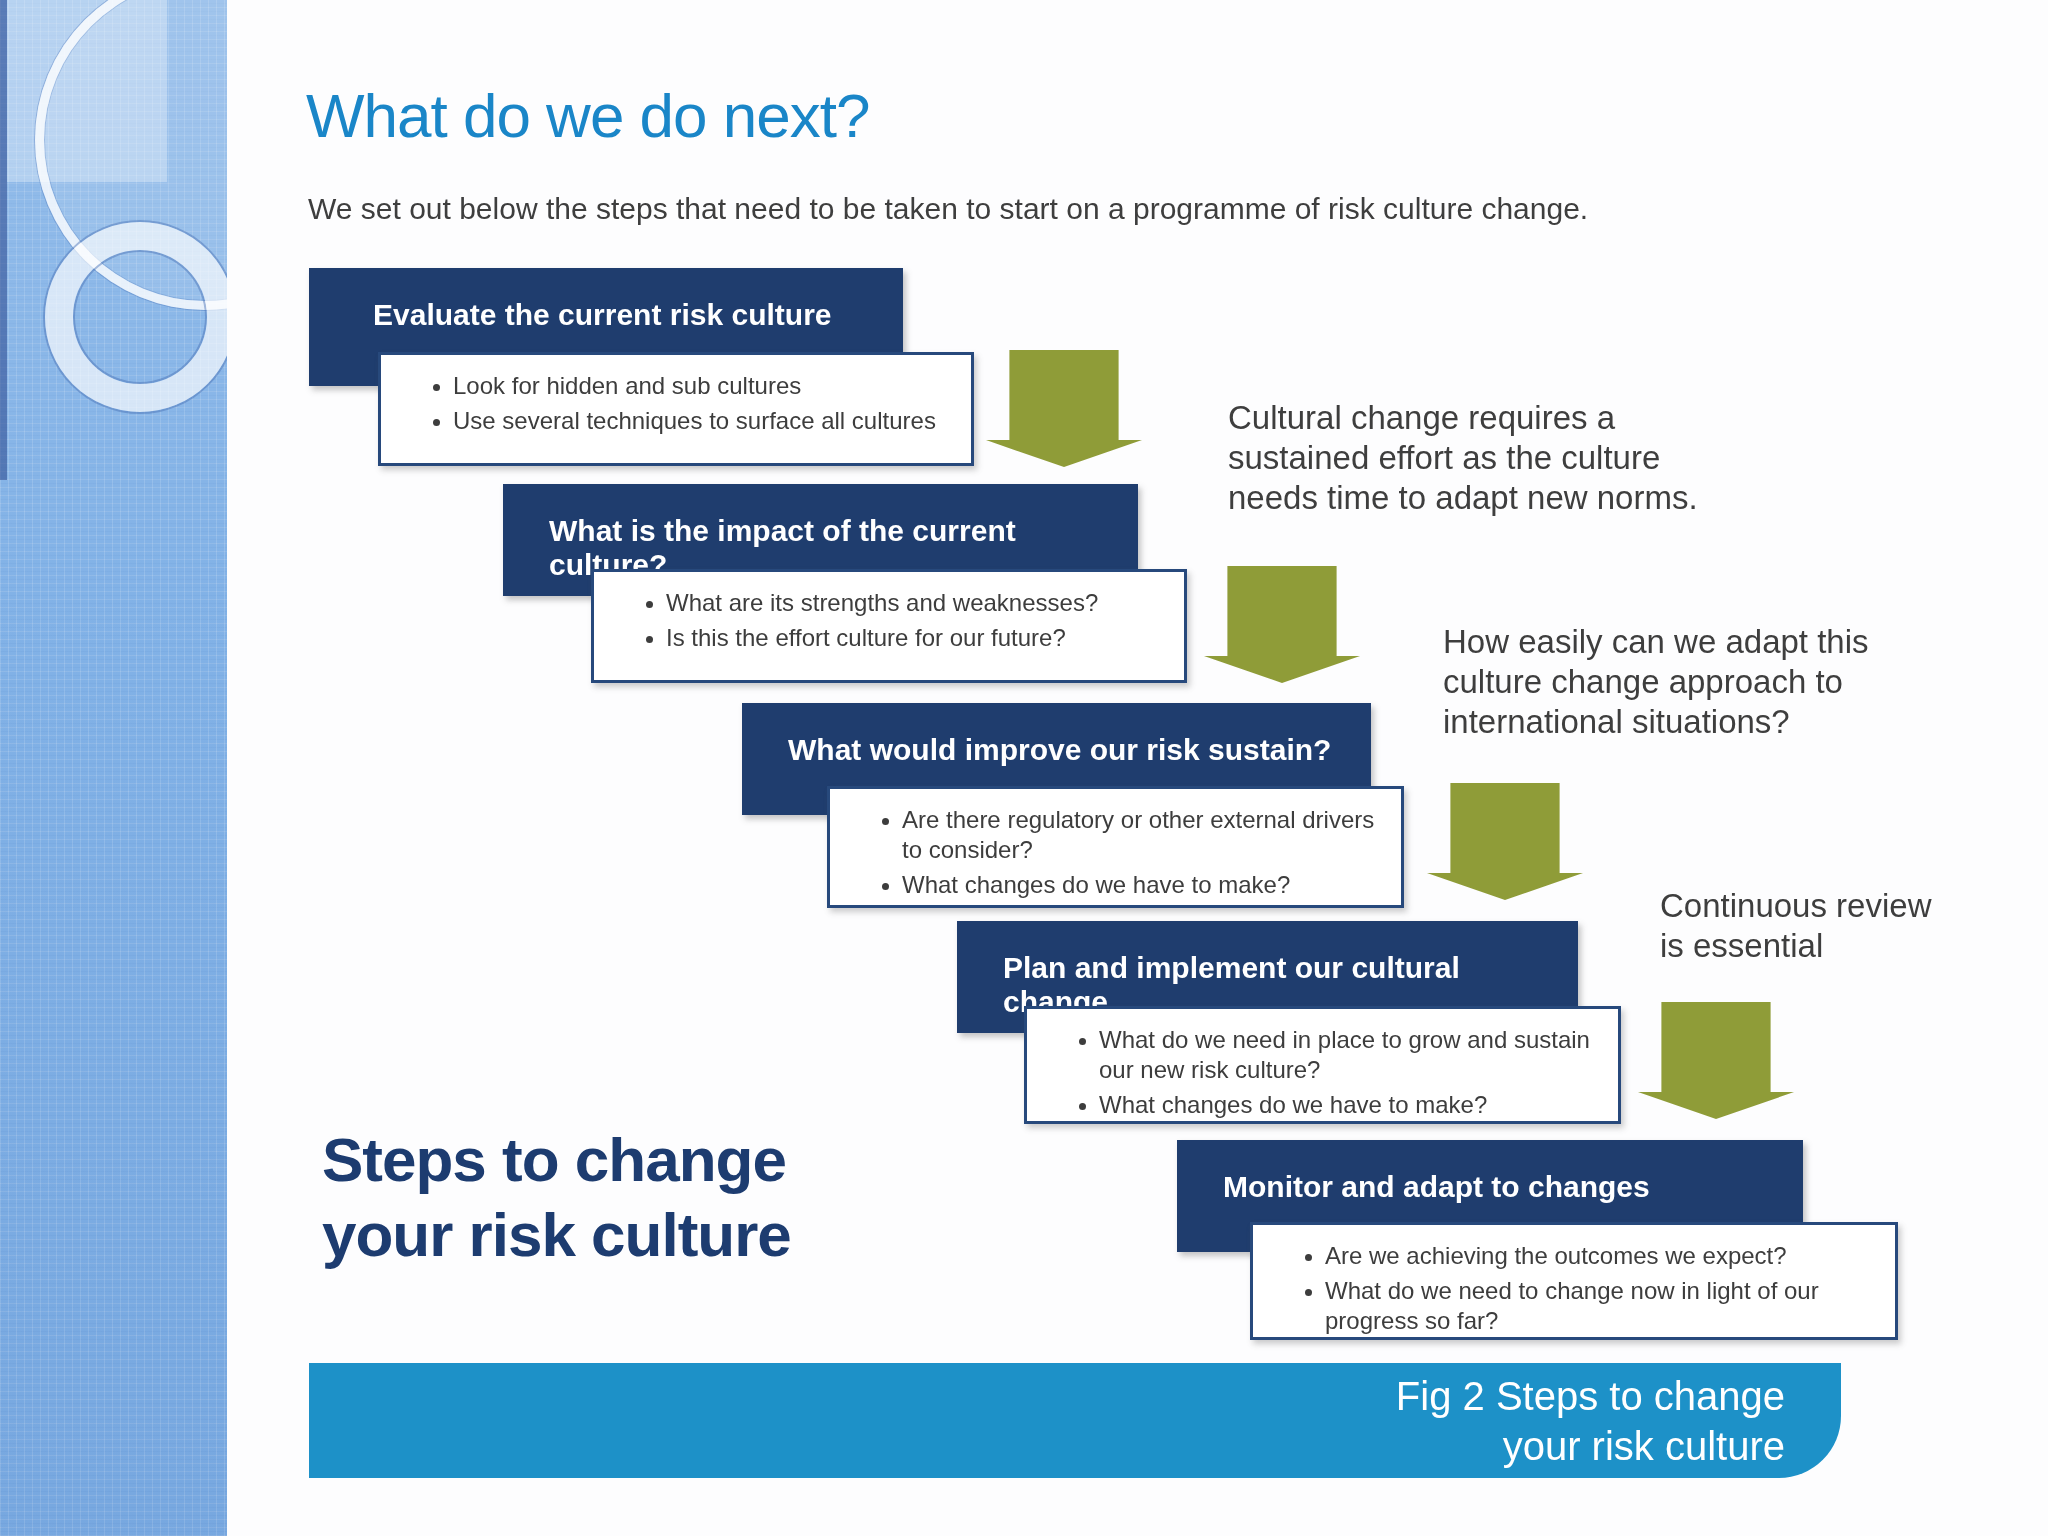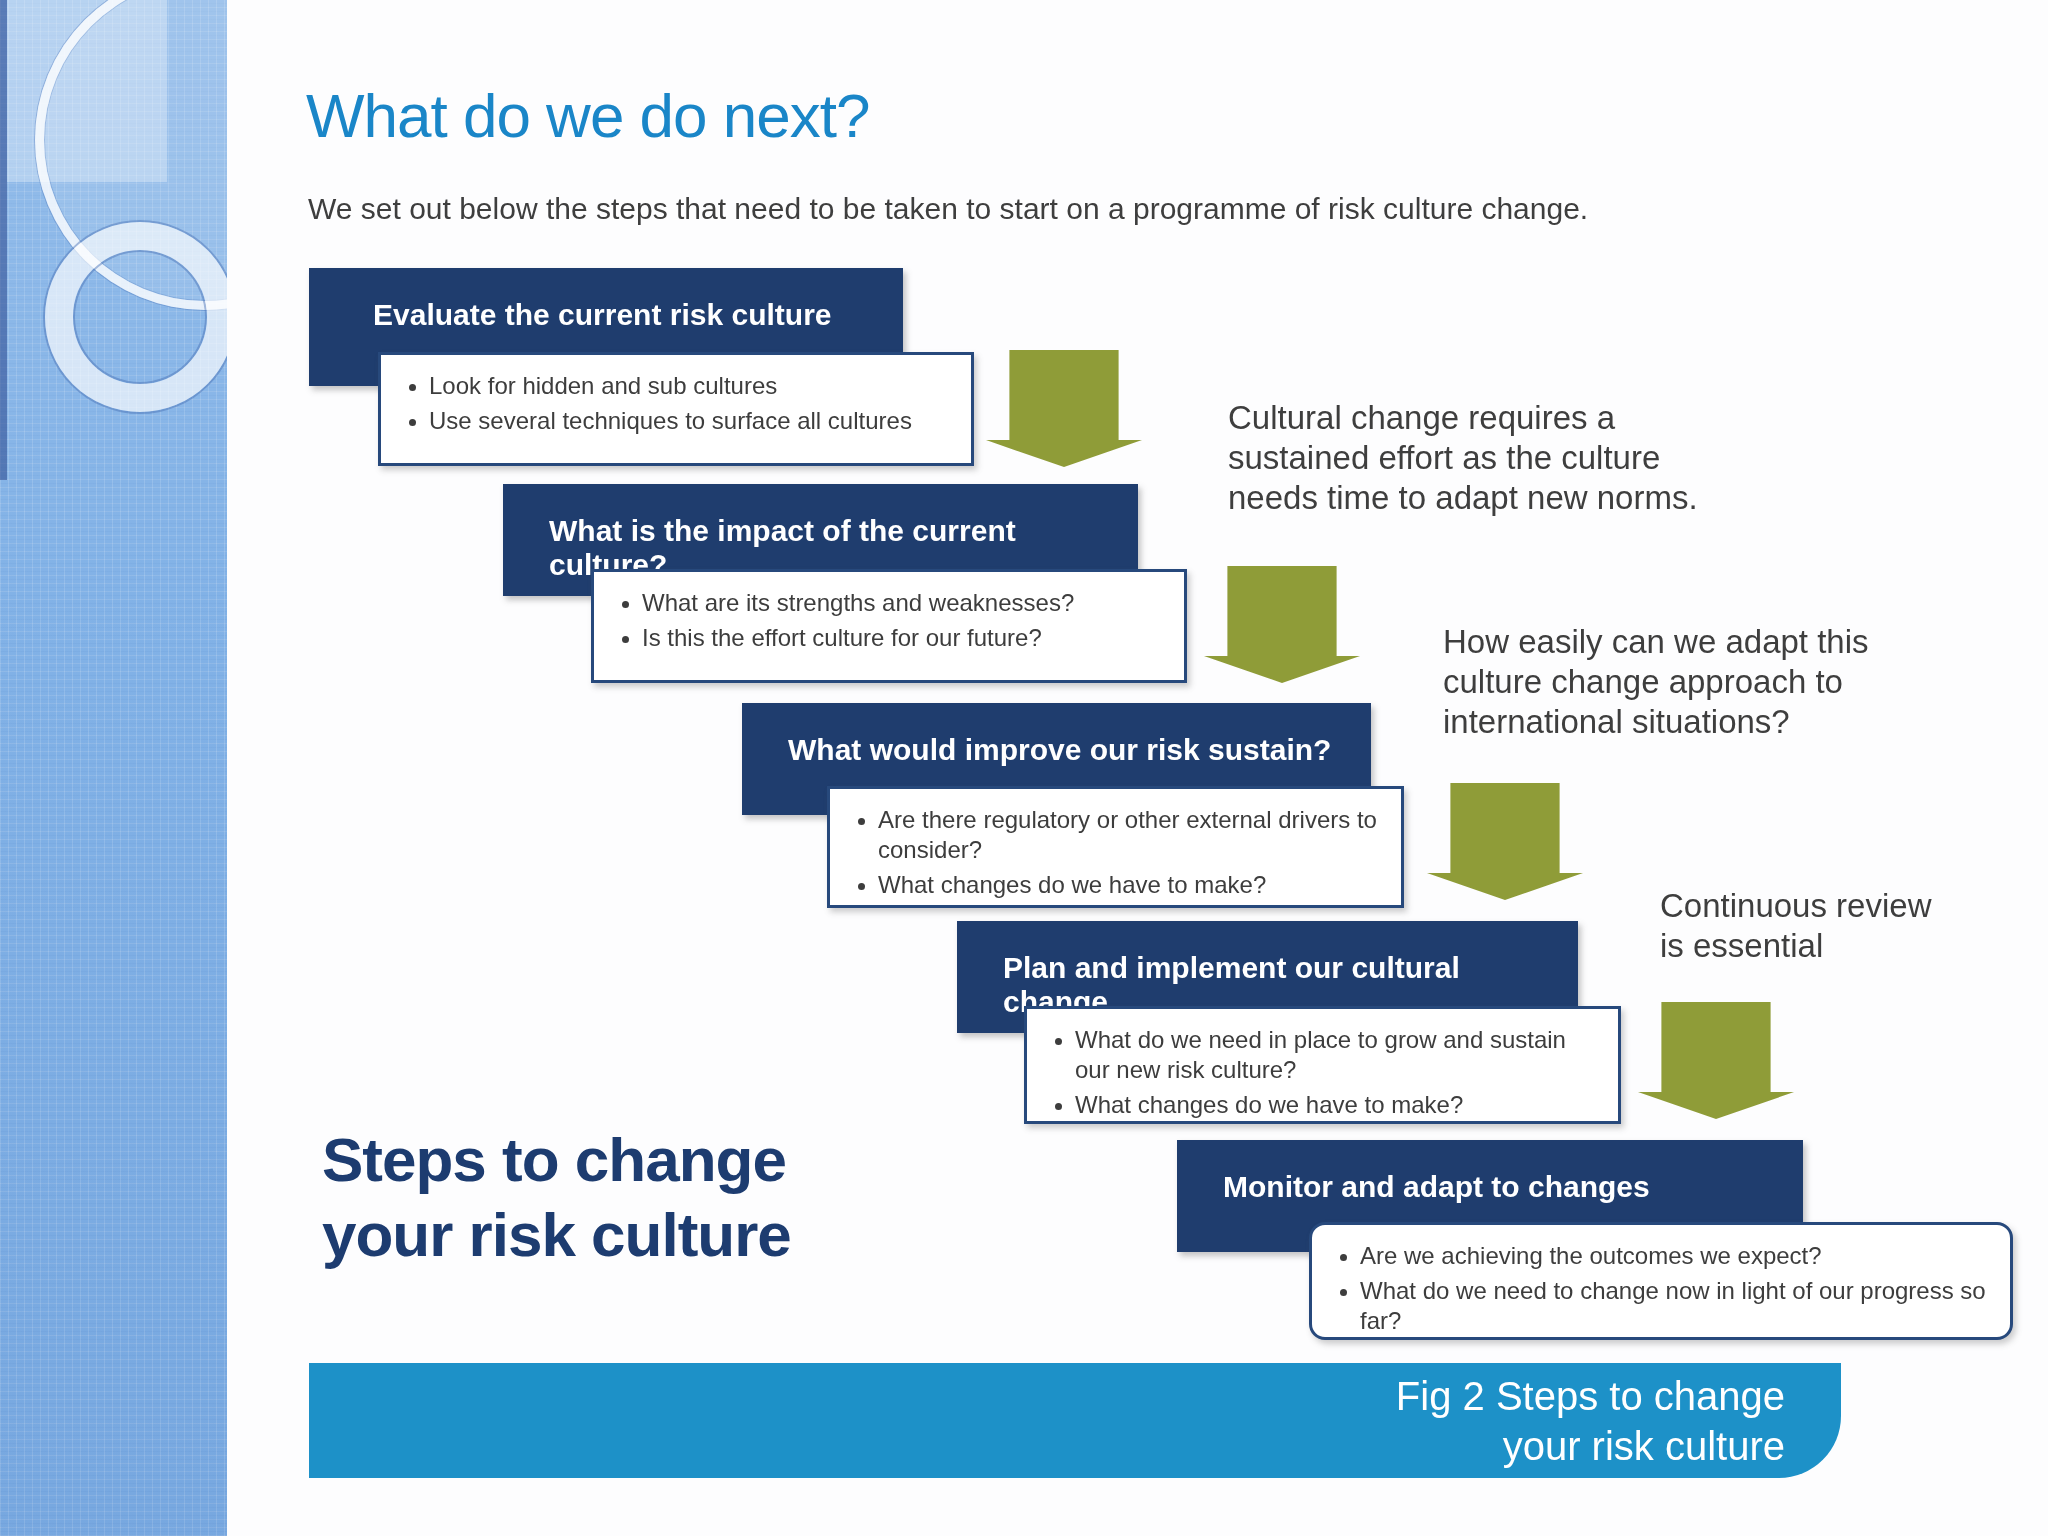--- a/index.html
+++ b/index.html
@@ -54,36 +54,36 @@
   .step-head {
     position: absolute; background: #1f3d6e; color: #ffffff;
     font-weight: bold; font-size: 30px; line-height: 34px;
     padding: 30px 20px 0 46px; z-index: 1;
     box-shadow: 3px 4px 6px rgba(90,90,90,0.35);
   }
   .step-body {
     position: absolute; background: #ffffff; border: 3px solid #27497c;
     z-index: 2; box-shadow: 3px 4px 6px rgba(90,90,90,0.30);
   }
-  .step-body ul { margin: 0; padding: 16px 14px 0 48px; list-style: disc; }
+  .step-body ul { margin: 0; padding: 16px 14px 0 72px; list-style: disc; }
   .step-body li {
     font-size: 24px; line-height: 30px; color: #3d3d3d; margin-bottom: 5px;
   }
   .step-body li::marker { color: #3d3d3d; font-size: 22px; }
 
   .s1-head { left: 309px;  top: 268px;  width: 594px; height: 118px; padding-left: 64px; }
   .s1-body { left: 378px;  top: 352px;  width: 596px; height: 114px; }
   .s2-head { left: 503px;  top: 484px;  width: 635px; height: 112px; }
   .s2-body { left: 591px;  top: 569px;  width: 596px; height: 114px; }
   .s3-head { left: 742px;  top: 703px;  width: 629px; height: 112px; }
   .s3-body { left: 827px;  top: 786px;  width: 577px; height: 122px; }
   .s4-head { left: 957px;  top: 921px;  width: 621px; height: 112px; }
   .s4-body { left: 1024px; top: 1006px; width: 597px; height: 118px; }
   .s5-head { left: 1177px; top: 1140px; width: 626px; height: 112px; }
-  .s5-body { left: 1309px; top: 1222px; width: 704px; height: 118px; border-radius: 16px; }
+  .s5-body { left: 1250px; top: 1222px; width: 648px; height: 118px; }
 
   
   .arrow {
     position: absolute; width: 156px; height: 117px; background: #8f9c38;
     clip-path: polygon(15% 0, 85% 0, 85% 77%, 100% 77%, 50% 100%, 0 77%, 15% 77%);
     z-index: 1; filter: drop-shadow(3px 3px 2px rgba(100,100,100,0.45));
   }
   .a1 { left: 986px;  top: 350px; }
   .a2 { left: 1204px; top: 566px; }
   .a3 { left: 1427px; top: 783px; }

